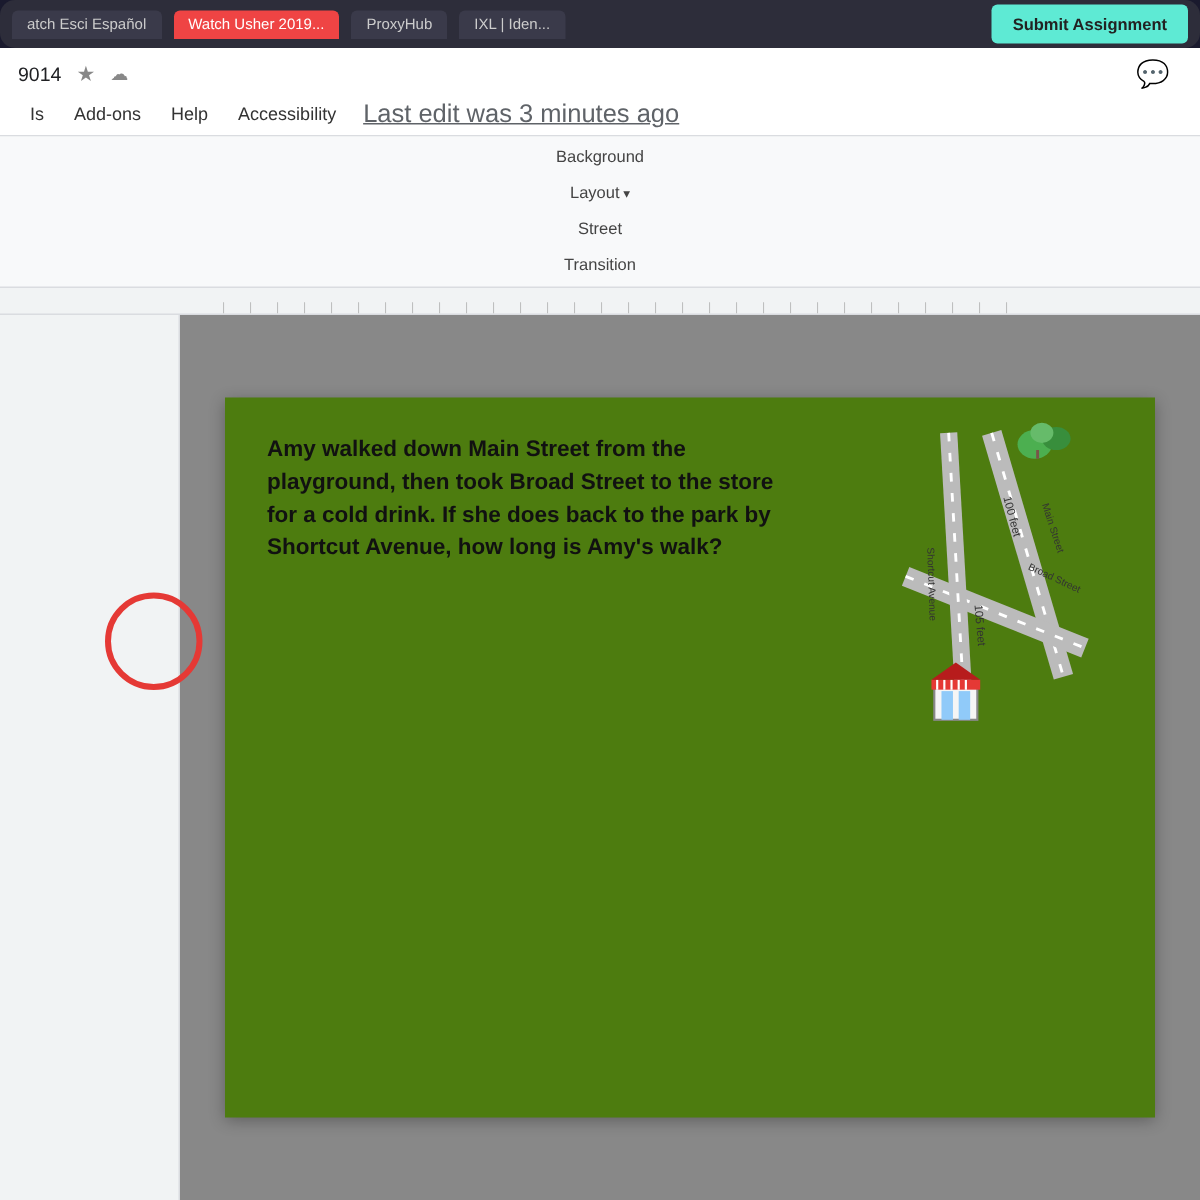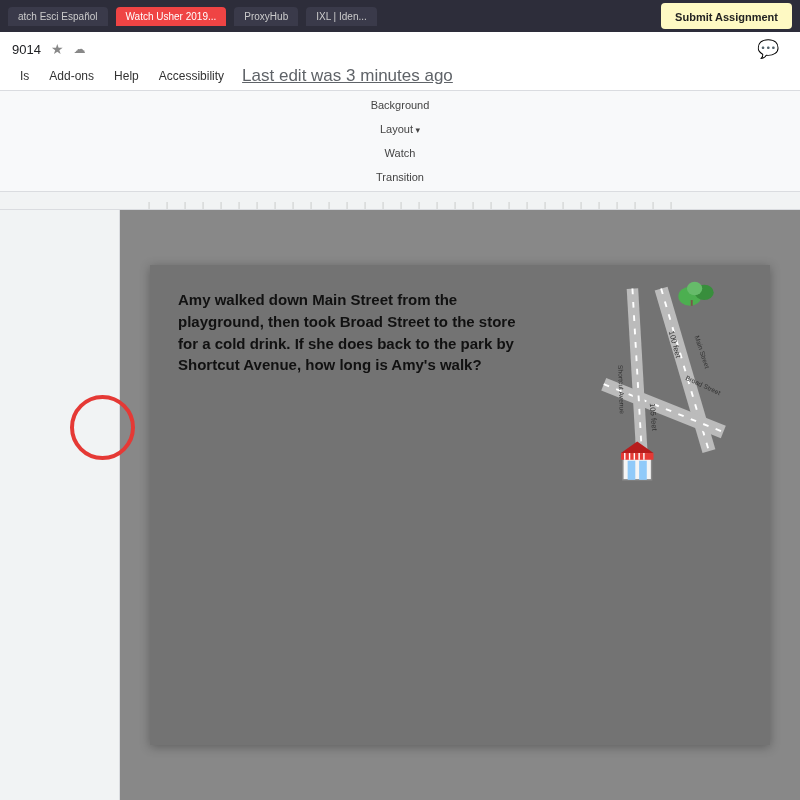--- a/index.html
+++ b/index.html
@@ -13,39 +13,40 @@
 
     
     .browser-bar {
       width: 100%;
       height: 32px;
       background: #2d2d3a;
       display: flex;
       align-items: center;
       padding: 0 8px;
       gap: 8px;
+      border-radius: 10px;
     }
     .browser-tab {
       background: #3a3a4a;
       color: #ccc;
       font-size: 10px;
       padding: 4px 10px;
       border-radius: 4px 4px 0 0;
       white-space: nowrap;
       overflow: hidden;
       text-overflow: ellipsis;
       max-width: 120px;
     }
     .browser-tab.active {
       background: #ef4444;
       color: #fff;
     }
     .submit-btn-area {
       margin-left: auto;
-      background: #fef9c3;
+      background: #5eead4;
       border-radius: 4px;
       padding: 4px 14px;
     }
     .submit-btn-area span {
       color: #222;
       font-size: 11px;
       font-weight: 600;
     }
 
     
@@ -188,21 +189,21 @@
       background: #888;
       display: flex;
       justify-content: center;
       align-items: center;
       padding: 20px;
       position: relative;
     }
 
     
     .slide {
-      background: #737373;
+      background: #4d7c0f;
       width: 620px;
       height: 480px;
       box-shadow: 0 2px 10px rgba(0,0,0,0.3);
       position: relative;
       display: flex;
       flex-direction: column;
       padding: 24px 28px 20px 28px;
     }
 
     .slide-content-row {
@@ -317,21 +318,21 @@
       <span class="menu-item">
         <span>Accessibility</span>
       </span>
       <span class="last-edit">Last edit was 3 minutes ago</span>
     </div>
   </div>
 
   <div class="slides-toolbar">
     <button class="toolbar-btn">Background</button>
     <button class="toolbar-btn with-arrow">Layout</button>
-    <button class="toolbar-btn">Watch</button>
+    <button class="toolbar-btn">Street</button>
     <button class="toolbar-btn">Transition</button>
   </div>
 
   <div class="ruler">
     <div class="ruler-marks">
       <div class="ruler-tick"></div>
         <div class="ruler-tick"></div>
         <div class="ruler-tick"></div>
       <div class="ruler-tick"></div>
         <div class="ruler-tick"></div>

